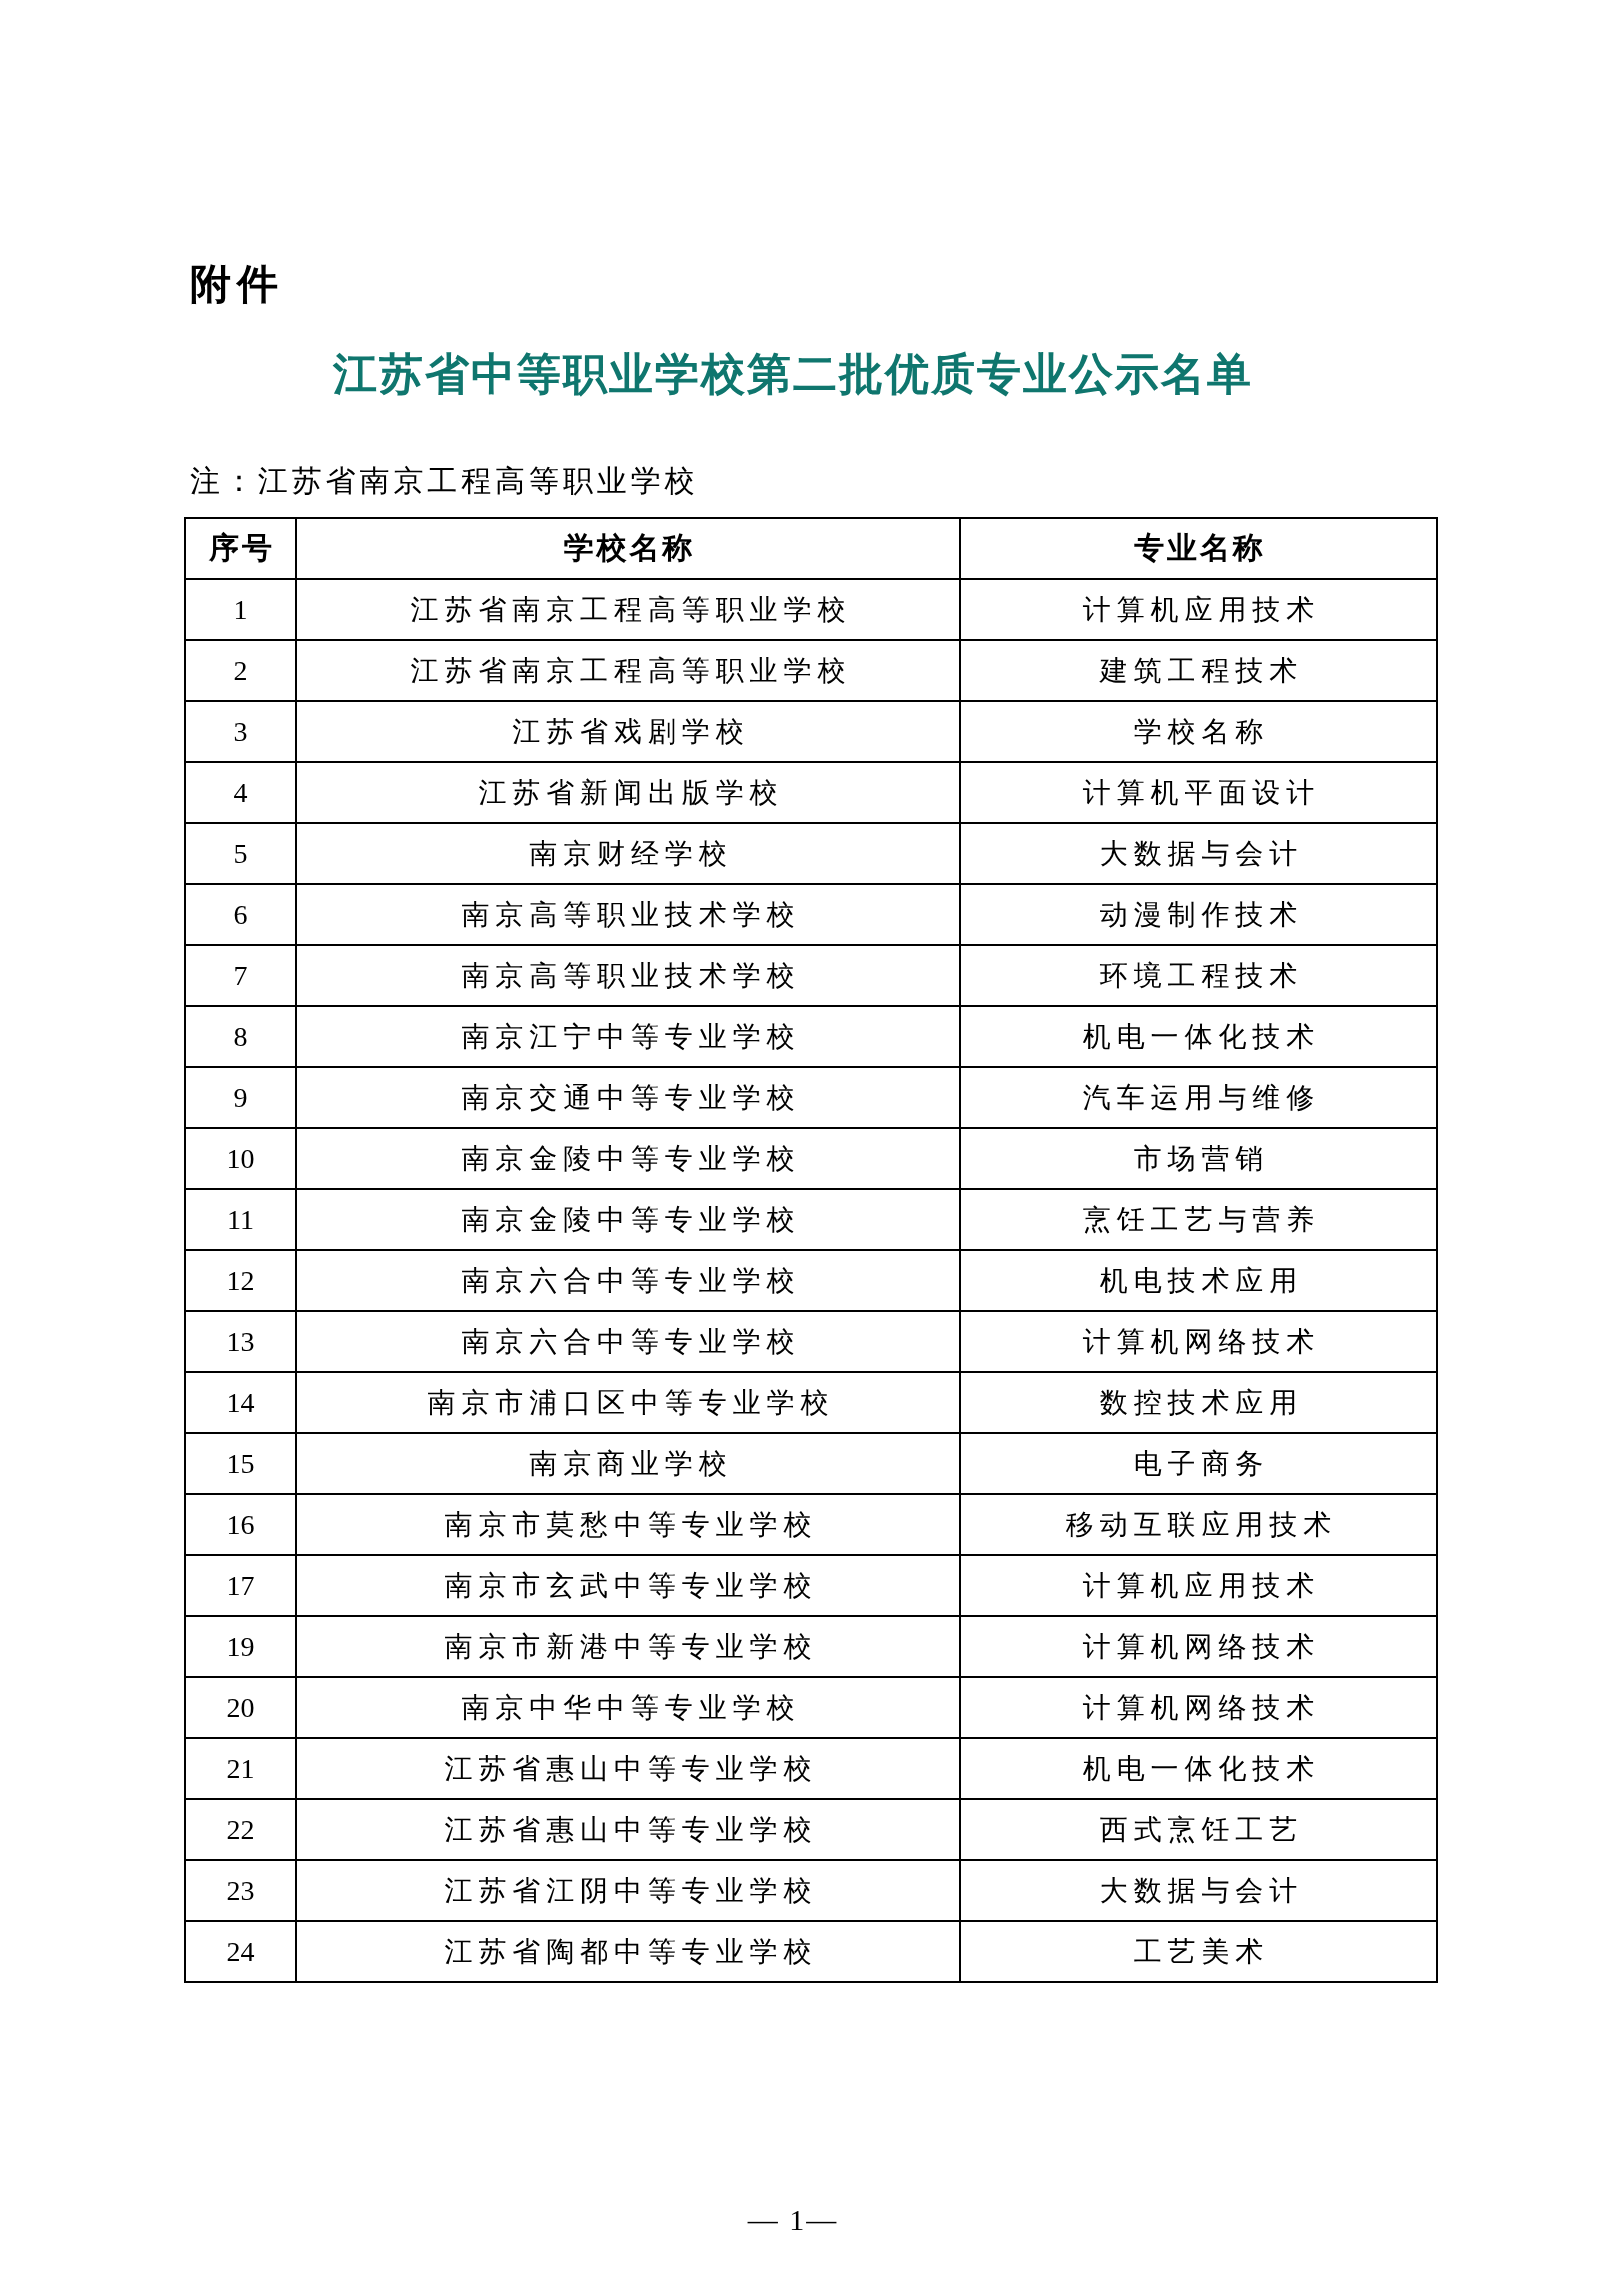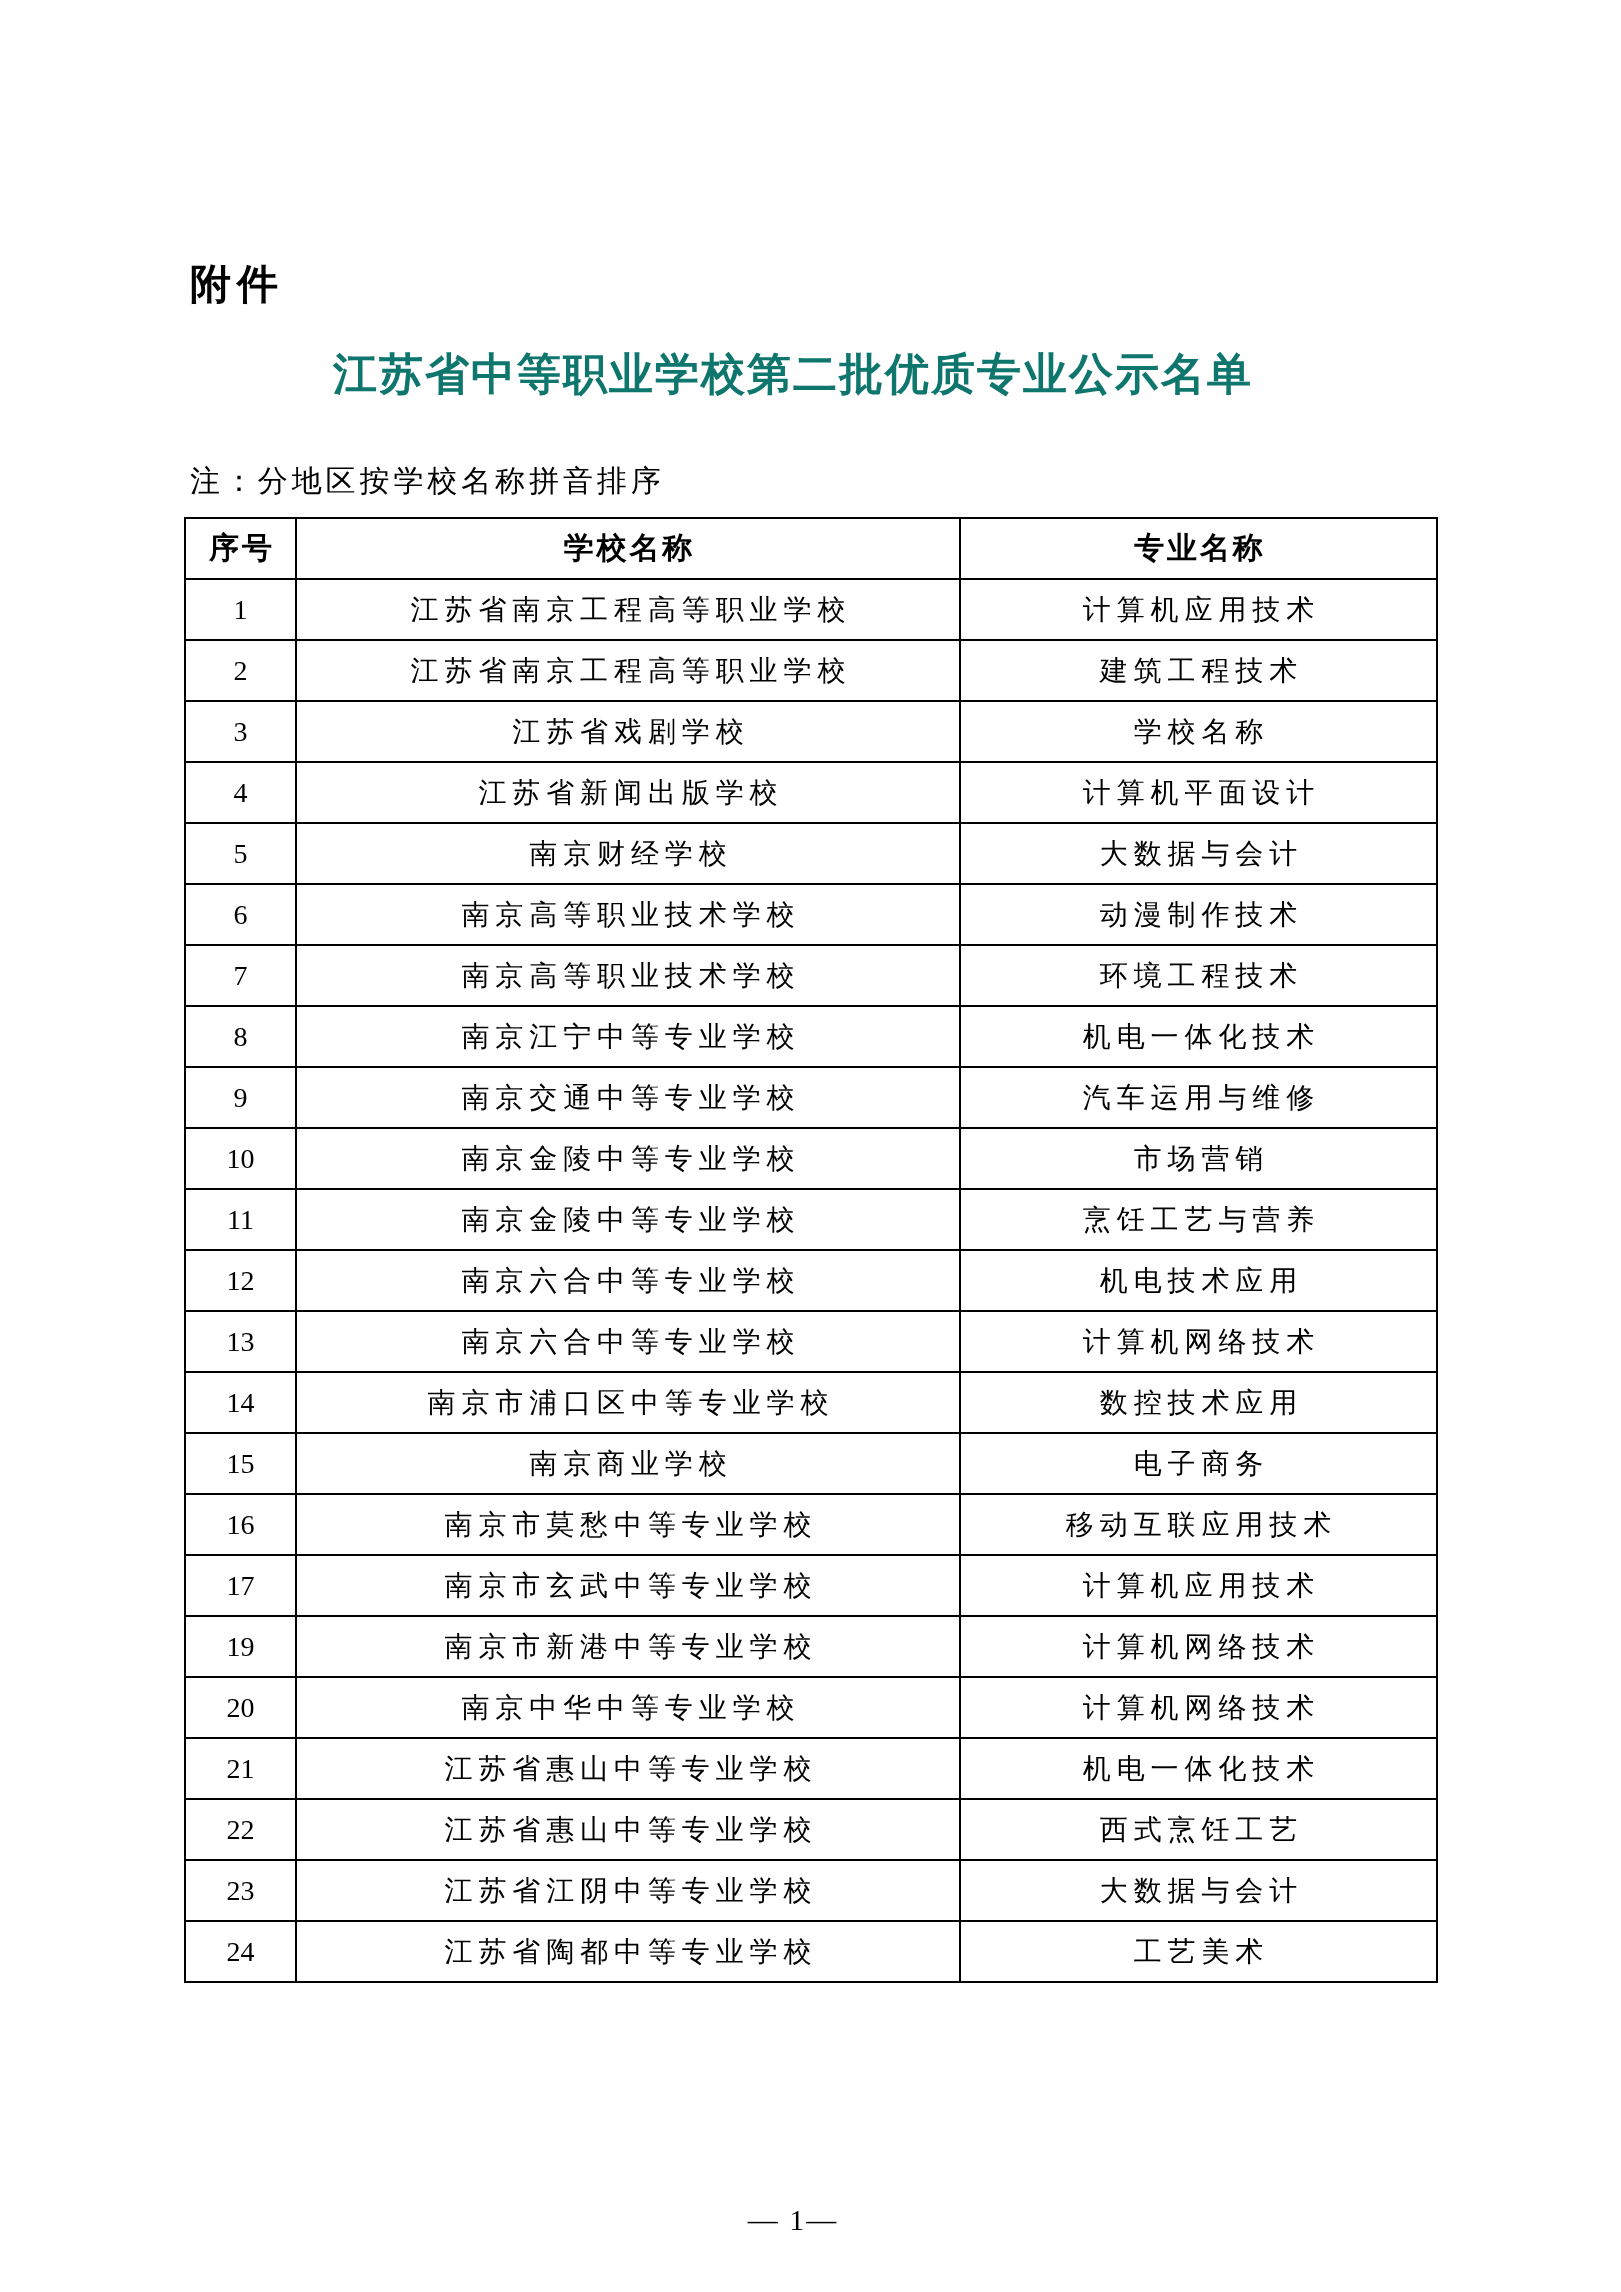--- a/index.html
+++ b/index.html
@@ -96,21 +96,21 @@
 </style>
 </head>
 <body>
 
 <div class="page">
 
   <div class="attachment">附件</div>
 
   <h1 class="doc-title">江苏省中等职业学校第二批优质专业公示名单</h1>
 
-  <div class="table-note">注：分地区按学校名称拼音排序</div>
+  <div class="table-note">注：江苏省南京工程高等职业学校</div>
 
   <table class="roster">
     <colgroup>
       <col class="c1">
         <col class="c2">
         <col class="c3">
     </colgroup>
     <thead>
       <tr>
         <th>序号</th>

